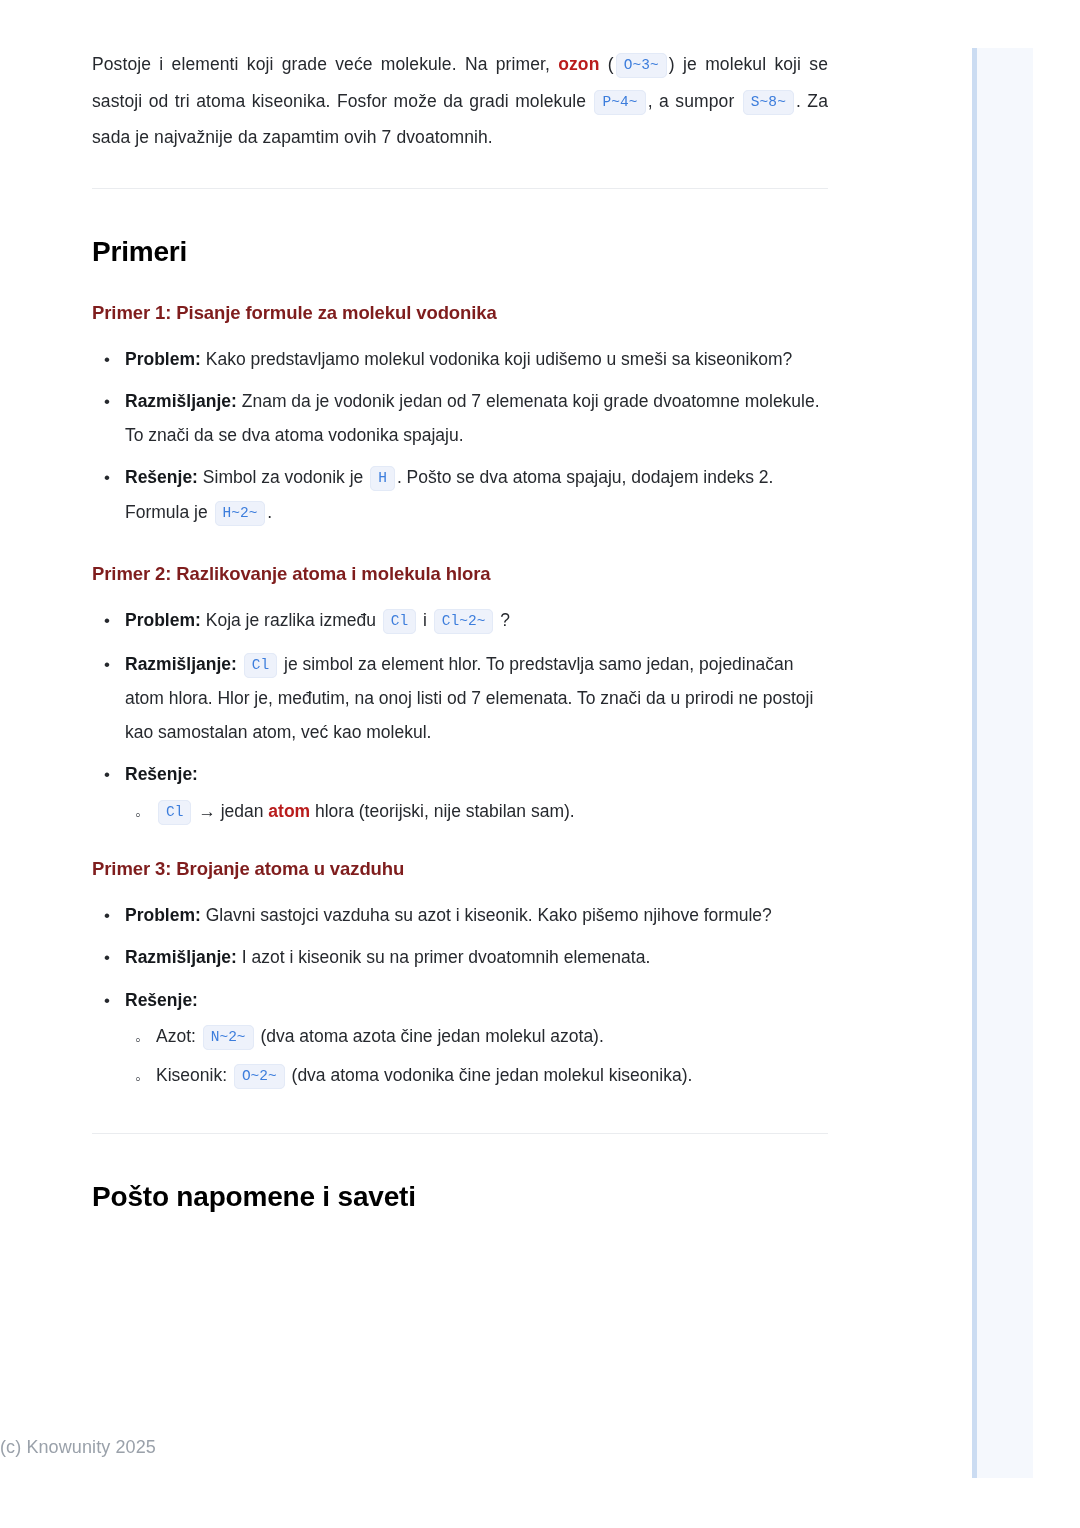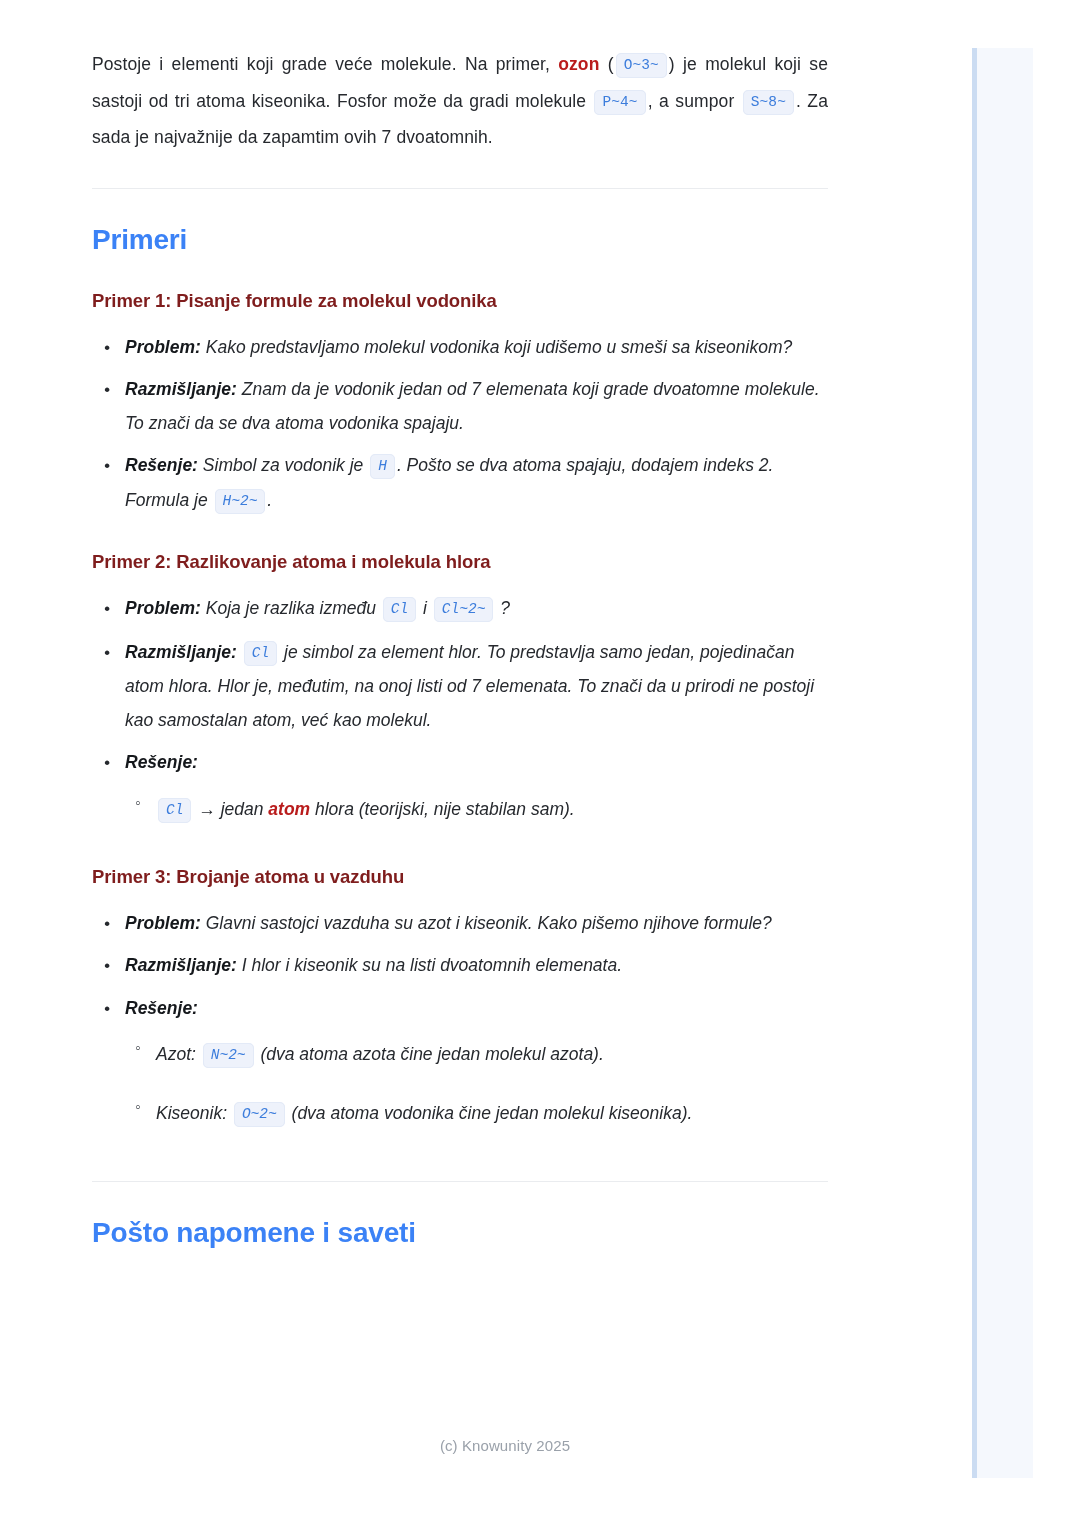--- a/index.html
+++ b/index.html
@@ -61,22 +61,22 @@
     border: 0;
     height: 1px;
     background: #eaecef;
     margin: 32px 0 0 0;
   }
 
   h2.section-title {
     font-size: 28px;
     line-height: 34px;
     font-weight: bold;
-    color: #3b82f6;
-    margin: 34px 0 0 0;
+    color: #000000;
+    margin: 46px 0 0 0;
     letter-spacing: -0.2px;
   }
 
   h3.example-title {
     font-size: 18.5px;
     line-height: 24px;
     font-weight: bold;
     color: #7f1d1d;
     margin: 32px 0 0 0;
     letter-spacing: -0.1px;
@@ -87,21 +87,20 @@
     margin: 18px 0 0 0;
     padding: 0;
   }
   ul.lvl1 > li {
     position: relative;
     padding-left: 33px;
     font-size: 17.5px;
     line-height: 33.5px;
     color: #26292e;
     margin-bottom: 9px;
-    font-style: italic;
   }
   ul.lvl1 > li::before {
     content: "\2022";
     position: absolute;
     left: 12px;
     top: 0;
     font-size: 17px;
     color: #26292e;
     line-height: 33.5px;
   }
@@ -109,21 +108,21 @@
 
   ul.lvl2 {
     list-style: none;
     margin: 6px 0 0 0;
     padding: 0;
   }
   ul.lvl2 > li {
     position: relative;
     padding-left: 31px;
     font-size: 17.5px;
-    line-height: 46px;
+    line-height: 26px;
     color: #26292e;
     margin-bottom: 12px;
   }
   ul.lvl2 > li::before {
     content: "\25E6";
     position: absolute;
     left: 10px;
     top: 0;
     font-size: 16px;
     color: #42464d;
@@ -147,22 +146,22 @@
     vertical-align: 1px;
   }
 
   .arrow { color: #26292e; }
 
   .footer {
     position: absolute;
     left: 0;
     top: 1437px;
     width: 1010px;
-    text-align: center;
-    font-size: 15px;
+    text-align: left;
+    font-size: 18px;
     color: #9aa1aa;
     letter-spacing: 0.1px;
   }
 </style>
 </head>
 <body>
 
 <div class="right-panel"></div>
 <div class="right-panel-rule"></div>
 
@@ -192,21 +191,21 @@
         <ul class="lvl2">
           <li><code class="chip">Cl</code> <span class="arrow">→</span><span> jedan </span><span class="bold">atom</span><span> hlora (teorijski, nije stabilan sam).</span></li>
         </ul>
       </li>
     </ul>
 
     <h3 class="example-title">Primer 3: Brojanje atoma u vazduhu</h3>
 
     <ul class="lvl1">
       <li><span class="lbl">Problem:</span><span> Glavni sastojci vazduha su azot i kiseonik. Kako pišemo njihove formule?</span></li>
-      <li><span class="lbl">Razmišljanje:</span><span> I hlor i kiseonik su na listi dvoatomnih elemenata.</span></li>
+      <li><span class="lbl">Razmišljanje:</span><span> I azot i kiseonik su na primer dvoatomnih elemenata.</span></li>
       <li><span class="lbl">Rešenje:</span>
         <ul class="lvl2">
           <li><span>Azot: </span><code class="chip">N~2~</code><span> (dva atoma azota čine jedan molekul azota).</span></li>
           <li><span>Kiseonik: </span><code class="chip">O~2~</code><span> (dva atoma vodonika čine jedan molekul kiseonika).</span></li>
         </ul>
       </li>
     </ul>
 
     <hr class="divider" style="margin-top:44px;">
 

